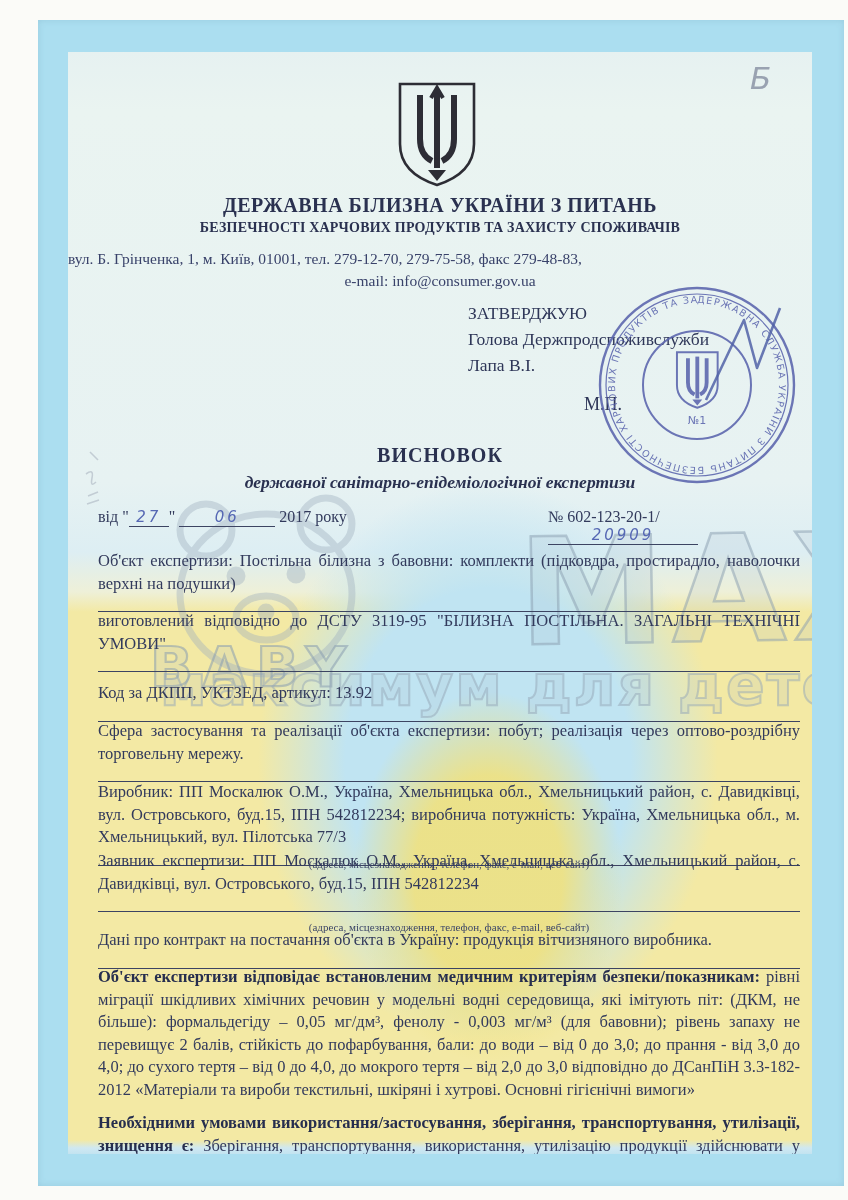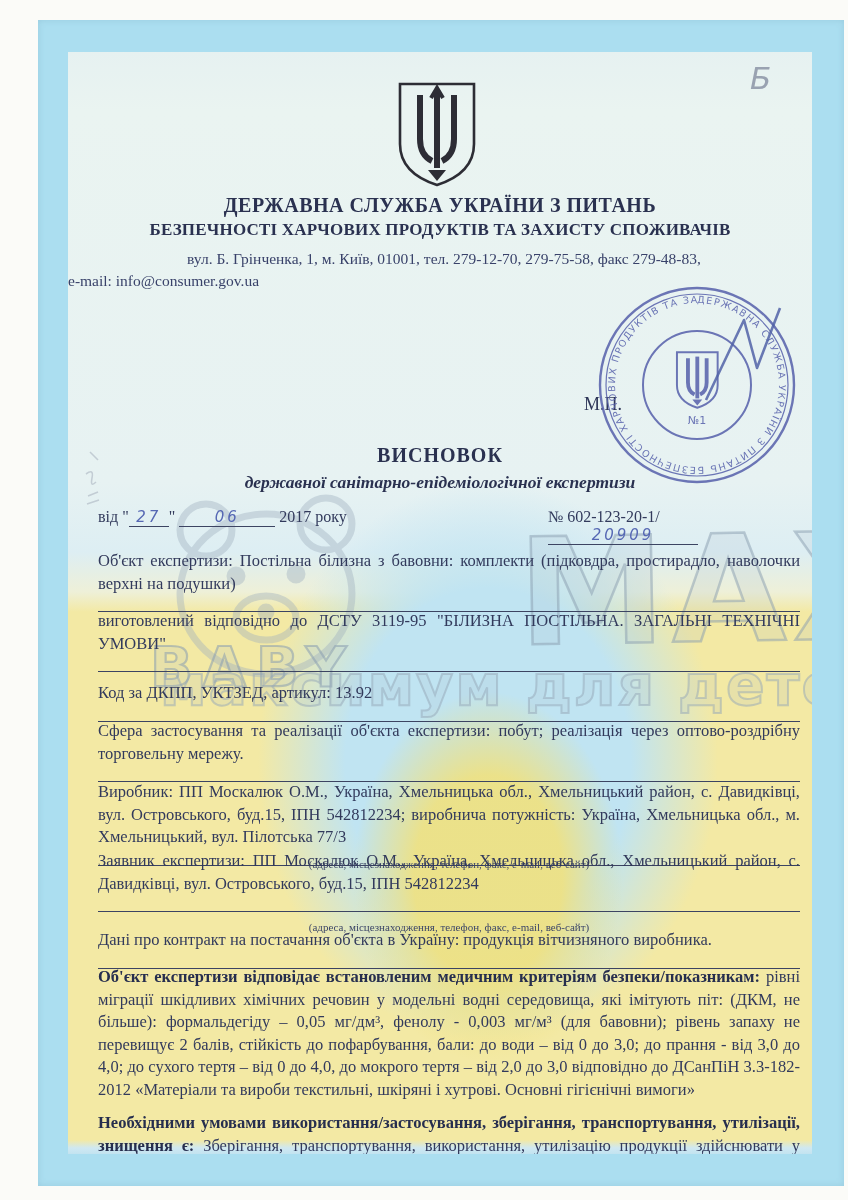--- a/index.html
+++ b/index.html
@@ -45,23 +45,23 @@
   
   .ink{color:#323a5c;}
   .corner-note{
     position:absolute;left:682px;top:8px;font-family:"DejaVu Sans",sans-serif;
     font-size:31px;color:#99a2b1;font-style:italic;font-weight:300;
   }
   .emblem{position:absolute;left:323px;top:28px;}
   .org1{position:absolute;left:0;top:142px;width:744px;text-align:center;
     font-weight:bold;font-size:20px;letter-spacing:.5px;color:#2a3150;}
   .org2{position:absolute;left:0;top:168px;width:744px;text-align:center;
-    font-weight:bold;font-size:17px;letter-spacing:.2px;color:#2a3150;}
-  .addr{position:absolute;left:0;top:198px;width:752px;text-align:center;font-size:15.5px;color:#39426a;}
-  .email{position:absolute;left:0;top:220px;width:744px;text-align:left;font-size:15.5px;color:#39426a;}
+    font-weight:bold;font-size:14px;letter-spacing:.2px;color:#2a3150;}
+  .addr{position:absolute;left:0;top:198px;width:752px;text-align:left;font-size:15.5px;color:#39426a;}
+  .email{position:absolute;left:0;top:220px;width:744px;text-align:center;font-size:15.5px;color:#39426a;}
   .approve{position:absolute;left:400px;top:248px;font-size:17.5px;line-height:26px;color:#2e3658;}
   .mp{position:absolute;left:516px;top:342px;font-size:18px;color:#2e3658;}
   .stamp{position:absolute;left:526px;top:230px;width:206px;height:206px;opacity:.88;}
   .title{position:absolute;left:0;top:392px;width:744px;text-align:center;
     font-weight:bold;font-size:20px;letter-spacing:1px;color:#2a3150;}
   .subtitle{position:absolute;left:0;top:420px;width:744px;text-align:center;
     font-weight:bold;font-size:17.5px;color:#2a3150;font-style:italic;}
   .dateline{position:absolute;left:30px;top:456px;width:702px;font-size:16px;color:#323a5c;}
   .hand{font-family:"DejaVu Sans",sans-serif;font-style:italic;color:#5668b4;font-size:15px;letter-spacing:3px;}
   .blank{display:inline-block;border-bottom:1.3px solid #3c4462;text-align:center;}
@@ -108,25 +108,30 @@
       <path d="M9 4 H83 V64 Q83 93 46 105 Q9 93 9 64 Z" fill="none" stroke="#2d2d35" stroke-width="2.6"></path>
       <g fill="none" stroke="#2d2d35" stroke-width="6">
         <path d="M29 15 V59 Q29 75 41 81"></path>
         <path d="M63 15 V59 Q63 75 51 81"></path>
         <path d="M46 12 V88"></path>
       </g>
       <path d="M40 18 L46 8 L52 18" fill="none" stroke="#2d2d35" stroke-width="4"></path>
       <path d="M37 90 L46 101 L55 90 Z" fill="#2d2d35"></path>
     </svg>
 
-    <div class="org1 ink">ДЕРЖАВНА СЛУЖБА УКРАЇНИ З ПИТАНЬ</div>
+    <div class="org1 ink">ДЕРЖАВНА БІЛИЗНА УКРАЇНИ З ПИТАНЬ</div>
     <div class="org2 ink">БЕЗПЕЧНОСТІ ХАРЧОВИХ ПРОДУКТІВ ТА ЗАХИСТУ СПОЖИВАЧІВ</div>
     <div class="addr">вул. Б. Грінченка, 1, м. Київ, 01001, тел. 279-12-70, 279-75-58, факс 279-48-83,</div>
     <div class="email">e-mail: info@consumer.gov.ua</div>
 
+    <div class="approve">
+      <div>ЗАТВЕРДЖУЮ</div>
+      <div>Голова Держпродспоживслужби</div>
+      <div>Лапа В.І.</div>
+    </div>
     <div class="mp">М.П.</div>
 
     <svg class="stamp" viewBox="0 0 206 206">
       <defs>
         <path id="ringpath" d="M103,21 a82,82 0 1,1 -0.01,0 z" fill="none"></path>
       </defs>
       <g stroke="#5a64ad" fill="none">
         <circle cx="103" cy="103" r="97" stroke-width="2.4"></circle>
         <circle cx="103" cy="103" r="91" stroke-width="1.2"></circle>
         <circle cx="103" cy="103" r="54" stroke-width="2"></circle>

